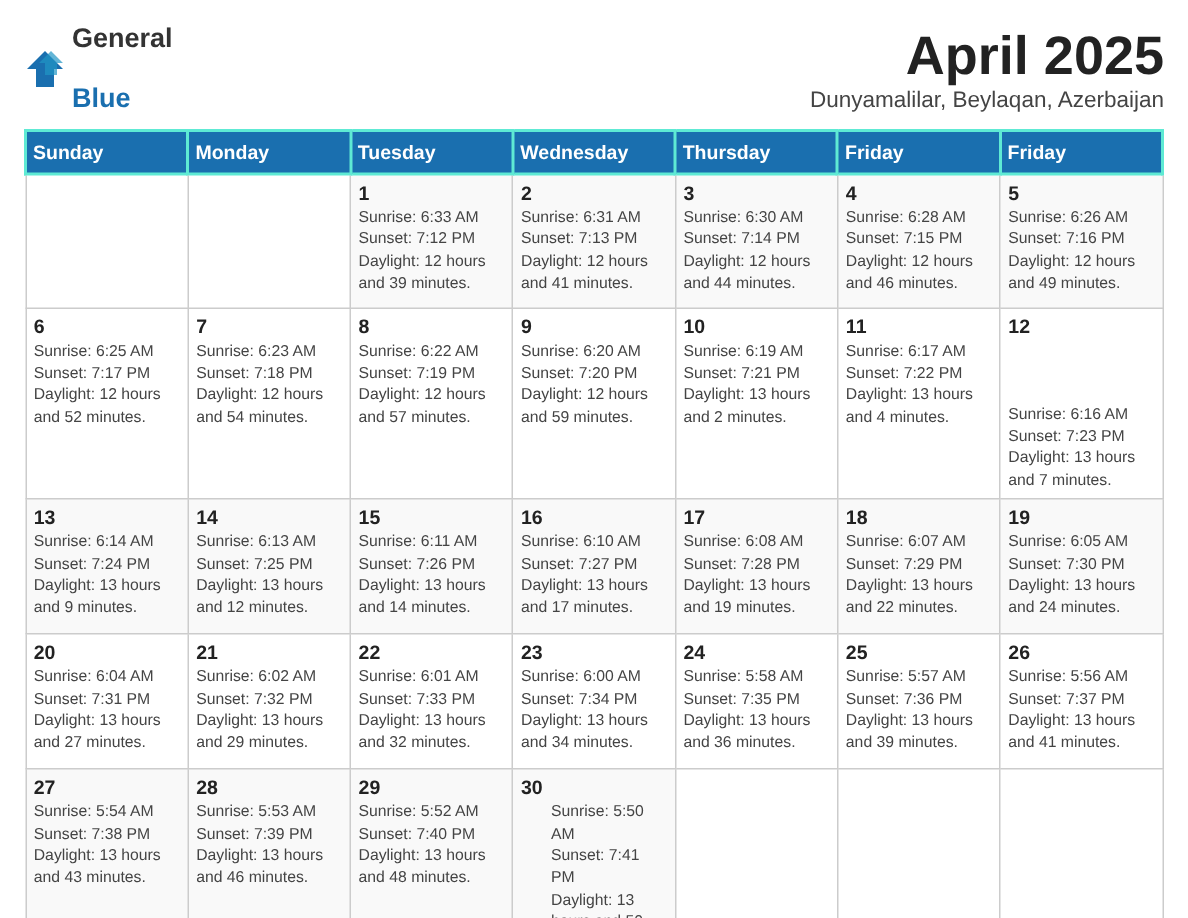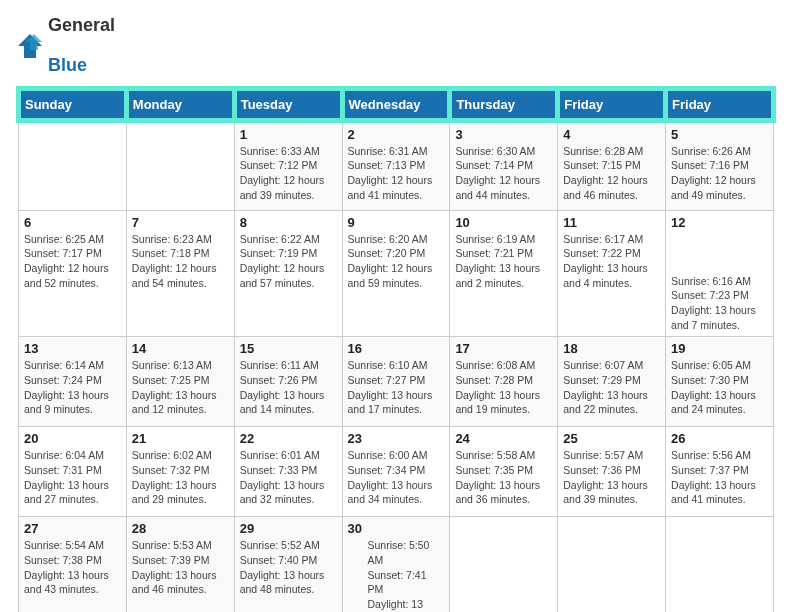--- a/index.html
+++ b/index.html
@@ -60,21 +60,21 @@
     }
     thead tr {
       background-color: #1a6faf;
       color: #fff;
     }
     thead th {
       padding: 6px 4px;
       font-size: 13px;
       font-weight: bold;
       text-align: left;
-      border: 5px solid #5eead4;
+      border: 2px solid #5eead4;
     }
     tbody tr {
       vertical-align: top;
     }
     tbody td {
       border: 1px solid #ccc;
       padding: 4px 5px;
       font-size: 10.5px;
       color: #333;
       height: 90px;
@@ -106,20 +106,24 @@
   <div class="logo">
     <svg class="logo-icon" viewBox="0 0 28 28">
       <polygon points="14,2 26,14 20,14 20,26 8,26 8,14 2,14" fill="#1a6faf"></polygon>
       <polygon points="18,2 26,10 22,10 22,18 14,18 14,10 10,10" fill="#2196c4" opacity="0.7"></polygon>
     </svg>
     <div class="logo-text">
       <span class="logo-general">General</span>
       <span class="logo-blue">Blue</span>
     </div>
   </div>
+  <div class="title-block">
+    <div class="month-title">April 2025</div>
+    <div class="subtitle">Dunyamalilar, Beylaqan, Azerbaijan</div>
+  </div>
 </div>
 
 <table>
   <thead>
     <tr>
     <th>Sunday</th>
         <th>Monday</th>
         <th>Tuesday</th>
         <th>Wednesday</th>
         <th>Thursday</th>

